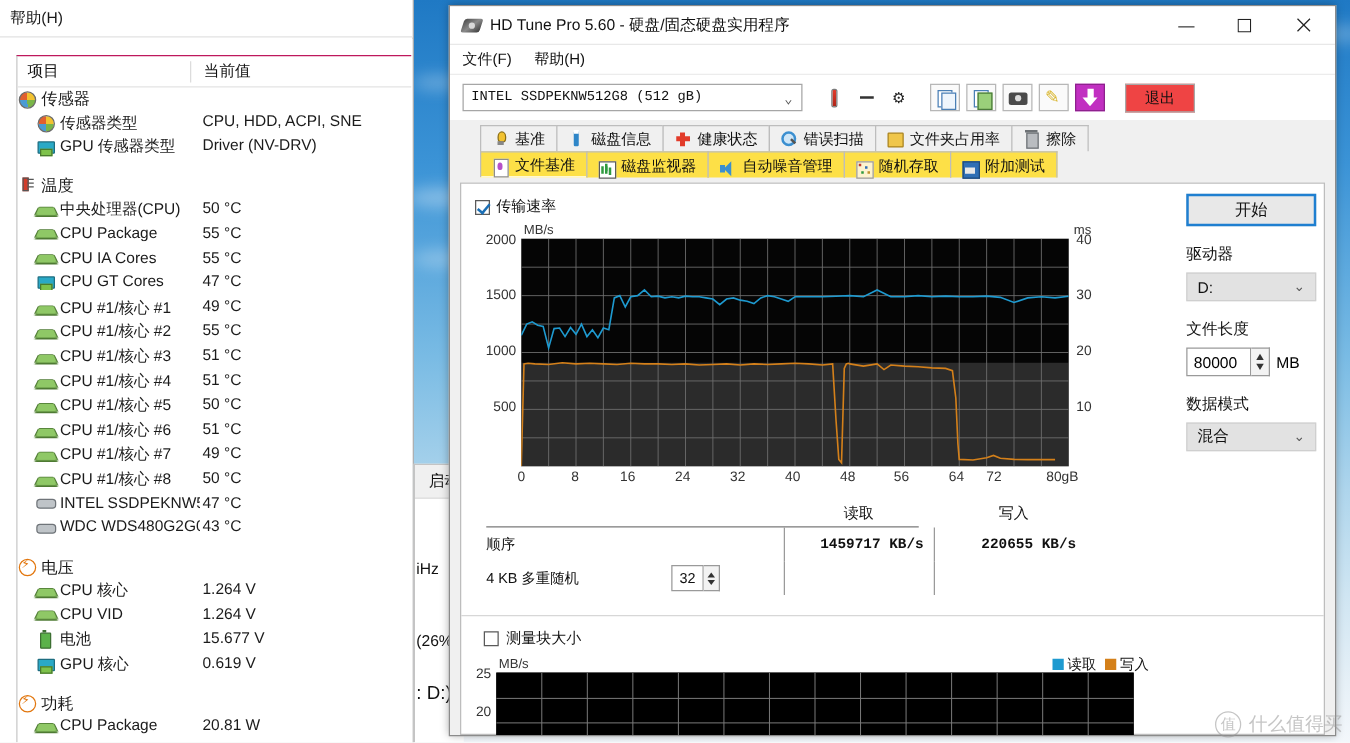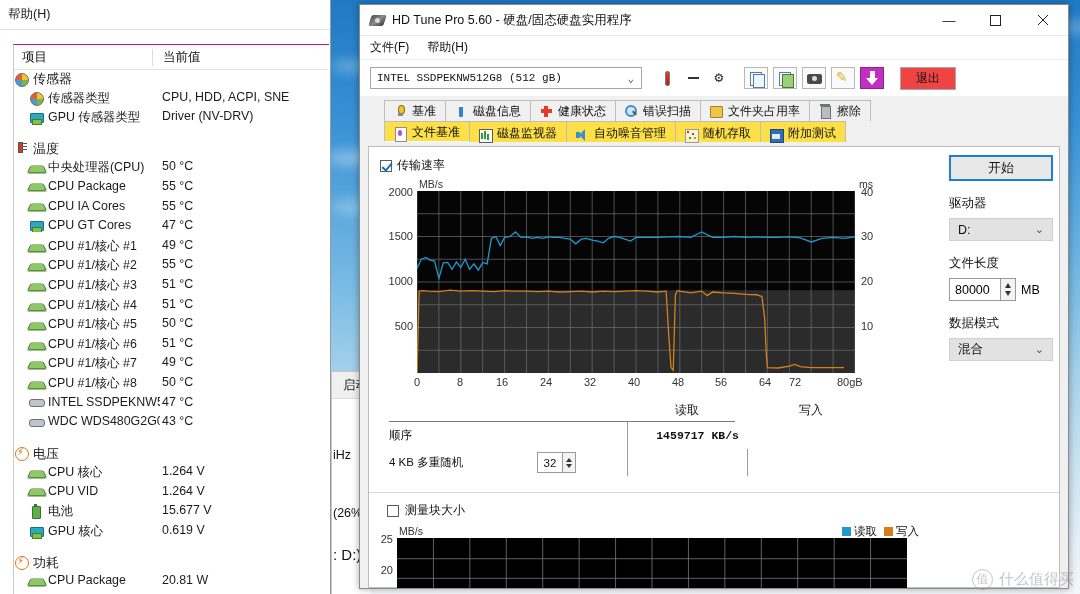--- a/index.html
+++ b/index.html
@@ -673,20 +673,21 @@
           <div class="rt-spin"></div>
           <div class="rt-c2 h">读取</div>
           <div class="rt-c3 h">写入</div>
         </div>
         <div class="rt-rule" style="width:346px;"></div>
         <div id="res-rows">
             <div class="rt-row">
               <div class="rt-c1">顺序</div>
               <div class="rt-spin"></div>
               <div class="rt-c2 mono">1459717 KB/s</div>
+              <div class="rt-c3 mono">220655 KB/s</div>
             </div>
             <div class="rt-row">
               <div class="rt-c1">4 KB 多重随机</div>
               <div class="rt-spin" style="display: flex; align-items: center;">
                 <span class="spinner">32</span>
                 <span class="spin-arrows">
                   <i class="up"></i>
                   <i class="dn"></i>
                 </span>
               </div>

